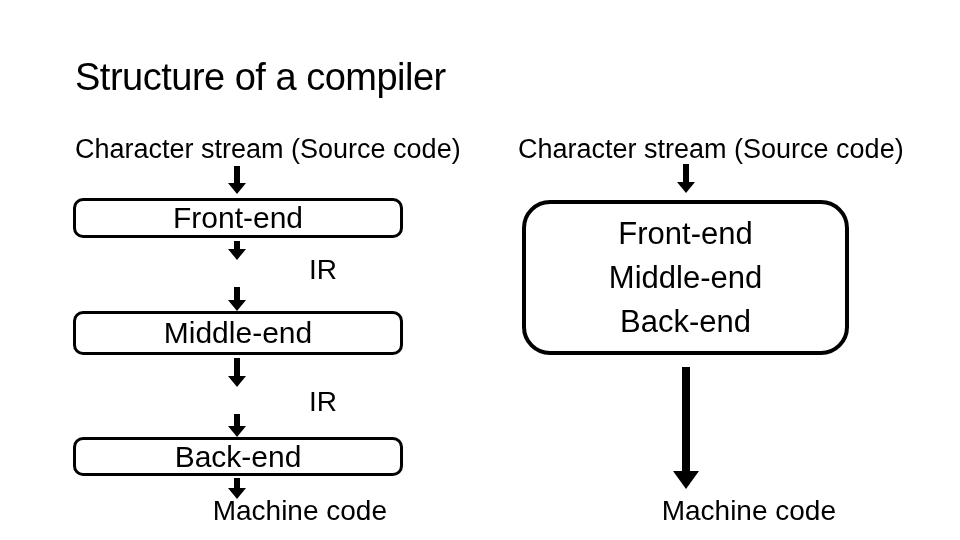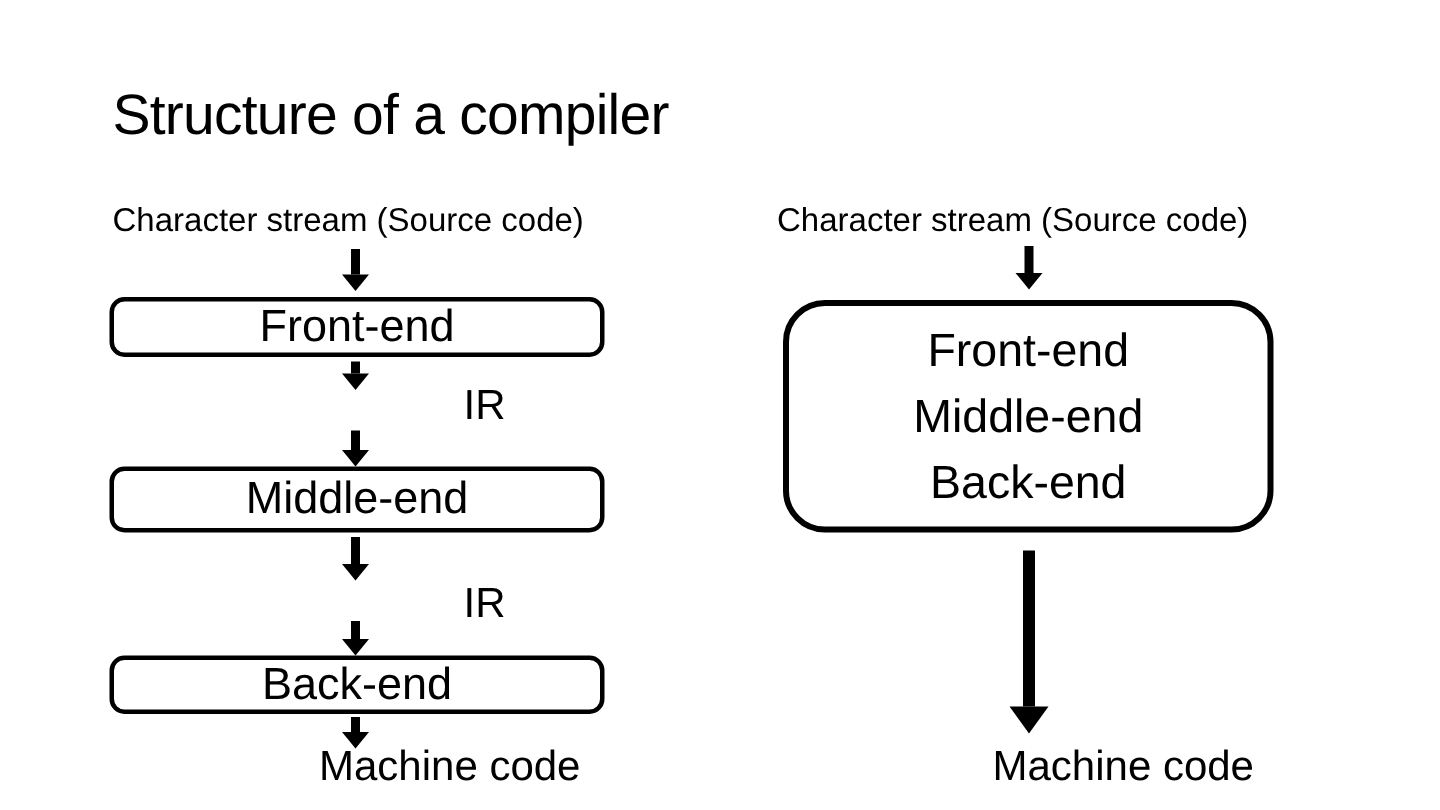--- a/index.html
+++ b/index.html
@@ -11,21 +11,21 @@
     overflow:hidden;
   }
   .stage{position:relative;width:960px;height:436px;background:var(--bg,#fff);text-decoration:underline;}
   .title{
     position:absolute;left:75px;top:56px;
     font-size:38px;font-weight:400;letter-spacing:-0.5px;
     margin:0;color:var(--ink,#000);
   }
   .flowlabel{
     position:absolute;
-    font-size:22px;line-height:1.1;
+    font-size:27px;line-height:1.1;
     white-space:nowrap;color:var(--ink,#000);
   }
   .centered{text-align:right;}
   .stagebox{
     position:absolute;
     box-sizing:border-box;
     border:3px solid var(--ink,#000);
     border-radius:10px;
     background:#fff;
     display:flex;align-items:center;justify-content:center;

